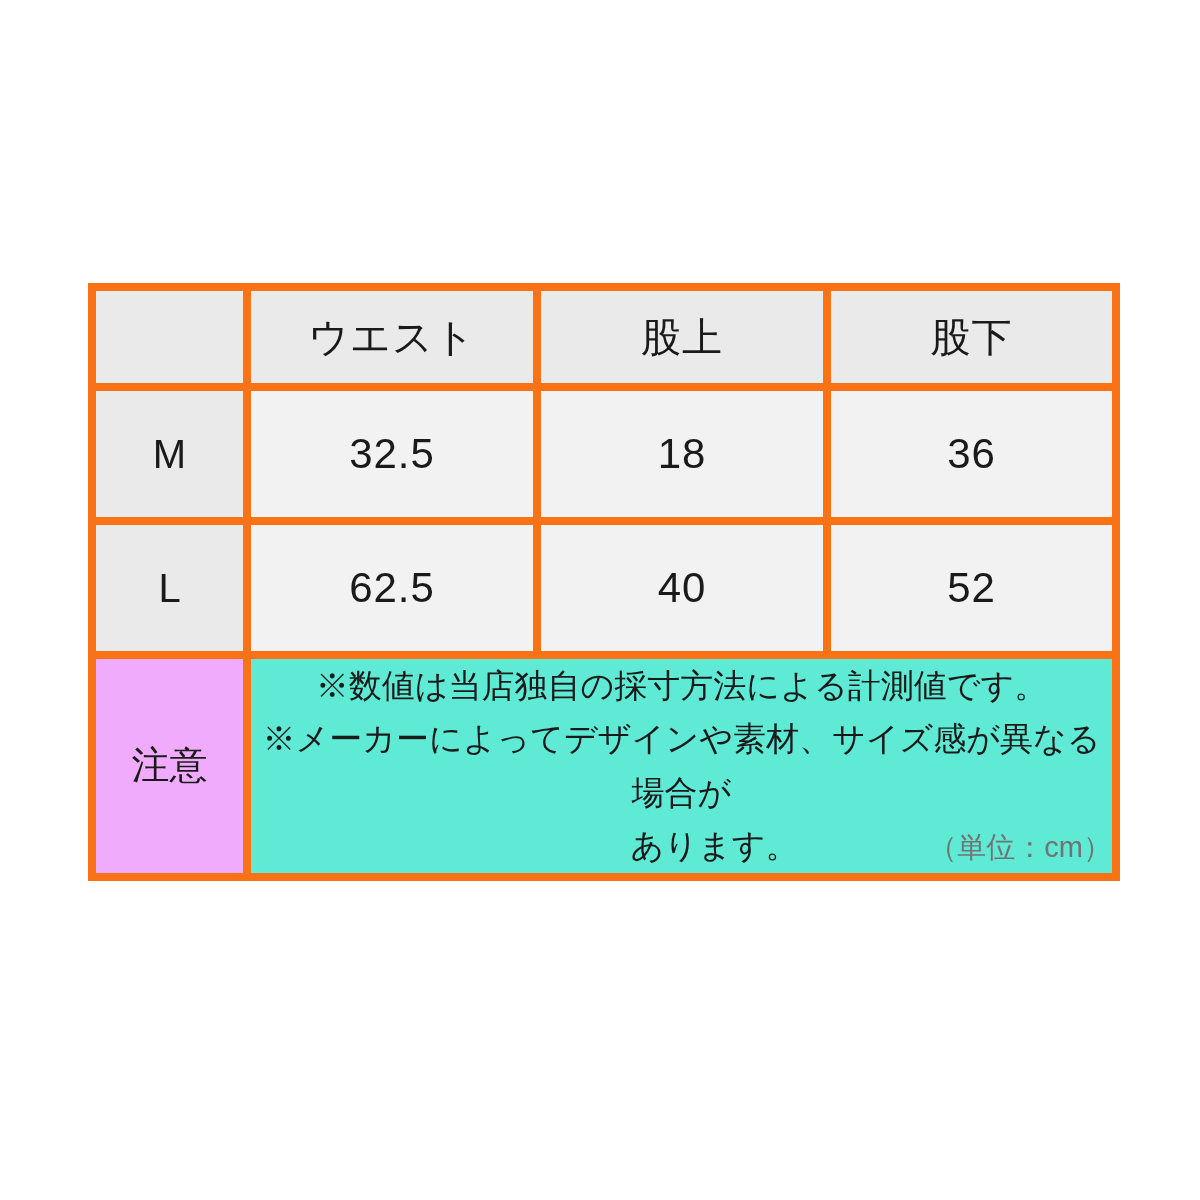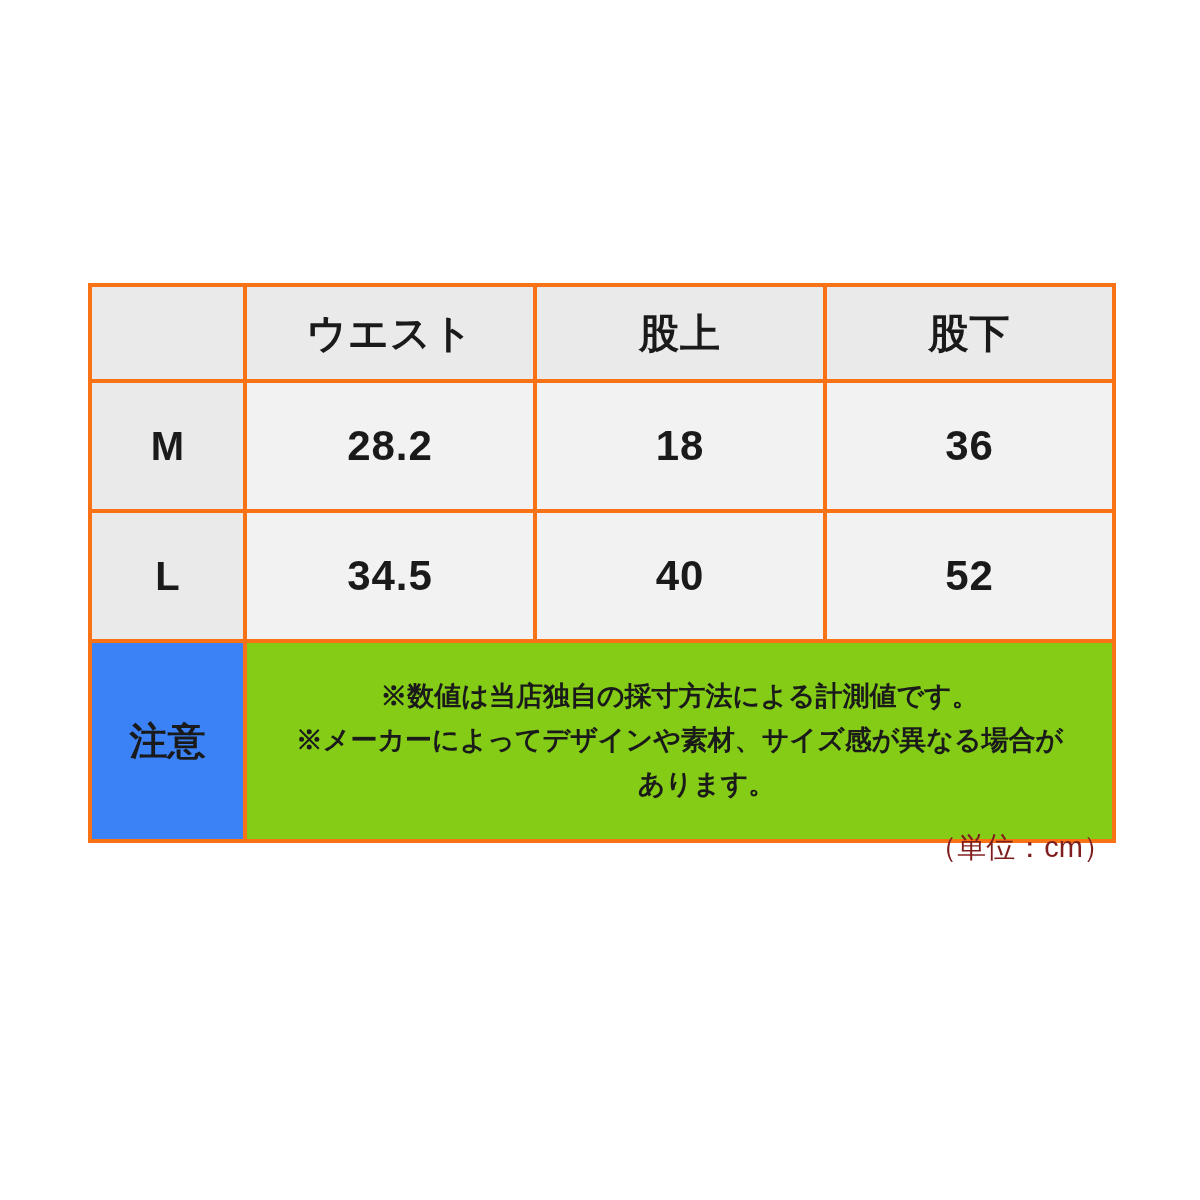--- a/index.html
+++ b/index.html
@@ -33,24 +33,24 @@
     width: 1024px;
     table-layout: fixed;
   }
   table.size-table col.c-size  { width: 155px; }
   table.size-table col.c-waist { width: 290px; }
   table.size-table col.c-rise  { width: 290px; }
   table.size-table col.c-inseam{ width: 289px; }
 
   table.size-table th,
   table.size-table td {
-    border: 4px solid #f97316;
+    border: 8px solid #f97316;
     text-align: center;
     vertical-align: middle;
-    font-weight: bold;
+    font-weight: normal;
     padding: 0;
   }
   .hdr-cell {
     background: #eaeaea;
     height: 92px;
     font-size: 40px;
     letter-spacing: 1px;
   }
   .hdr-blank {
     background: #eaeaea;
@@ -59,47 +59,47 @@
     background: #eaeaea;
     font-size: 40px;
     height: 126px;
   }
   .val-cell {
     background: #f2f2f2;
     font-size: 42px;
     letter-spacing: 1px;
   }
   .note-label {
-    background: #3b82f6;
+    background: #f0abfc;
     font-size: 38px;
     height: 196px;
   }
   .note-cell {
-    background: #84cc16;
+    background: #5eead4;
     text-align: left;
     padding: 26px 30px 28px 26px;
-    font-size: 27px;
+    font-size: 33px;
     line-height: 1.62;
   }
   .note-line {
     display: block;
     white-space: pre-wrap;
   }
   .note-line.indent2 {
     text-indent: 0;
     padding-left: 0;
   }
   .unit {
     position: absolute;
     left: 88px;
     top: 828px;
     width: 1024px;
     text-align: right;
     font-size: 29px;
-    color: #7f1d1d;
+    color: #737373;
   }
 </style>
 </head>
 <body>
 
 <div class="sheet">
 
   <div class="table-wrap">
     <table class="size-table">
       <colgroup>
@@ -112,27 +112,27 @@
         <tr>
           <th class="hdr-cell hdr-blank"></th>
           <th class="hdr-cell">ウエスト</th>
           <th class="hdr-cell">股上</th>
           <th class="hdr-cell">股下</th>
         </tr>
       </thead>
       <tbody>
         <tr>
           <th class="row-label">M</th>
-          <td class="val-cell">28.2</td>
+          <td class="val-cell">32.5</td>
           <td class="val-cell">18</td>
           <td class="val-cell">36</td>
         </tr>
         <tr>
           <th class="row-label">L</th>
-          <td class="val-cell">34.5</td>
+          <td class="val-cell">62.5</td>
           <td class="val-cell">40</td>
           <td class="val-cell">52</td>
         </tr>
         <tr>
           <th class="note-label">注意</th>
           <td class="note-cell" colspan="3">
             <span class="note-line">※数値は当店独自の採寸方法による計測値です。</span>
             <span class="note-line">※メーカーによってデザインや素材、サイズ感が異なる場合が</span>
             <span class="note-line indent2">　　あります。</span>
           </td>

